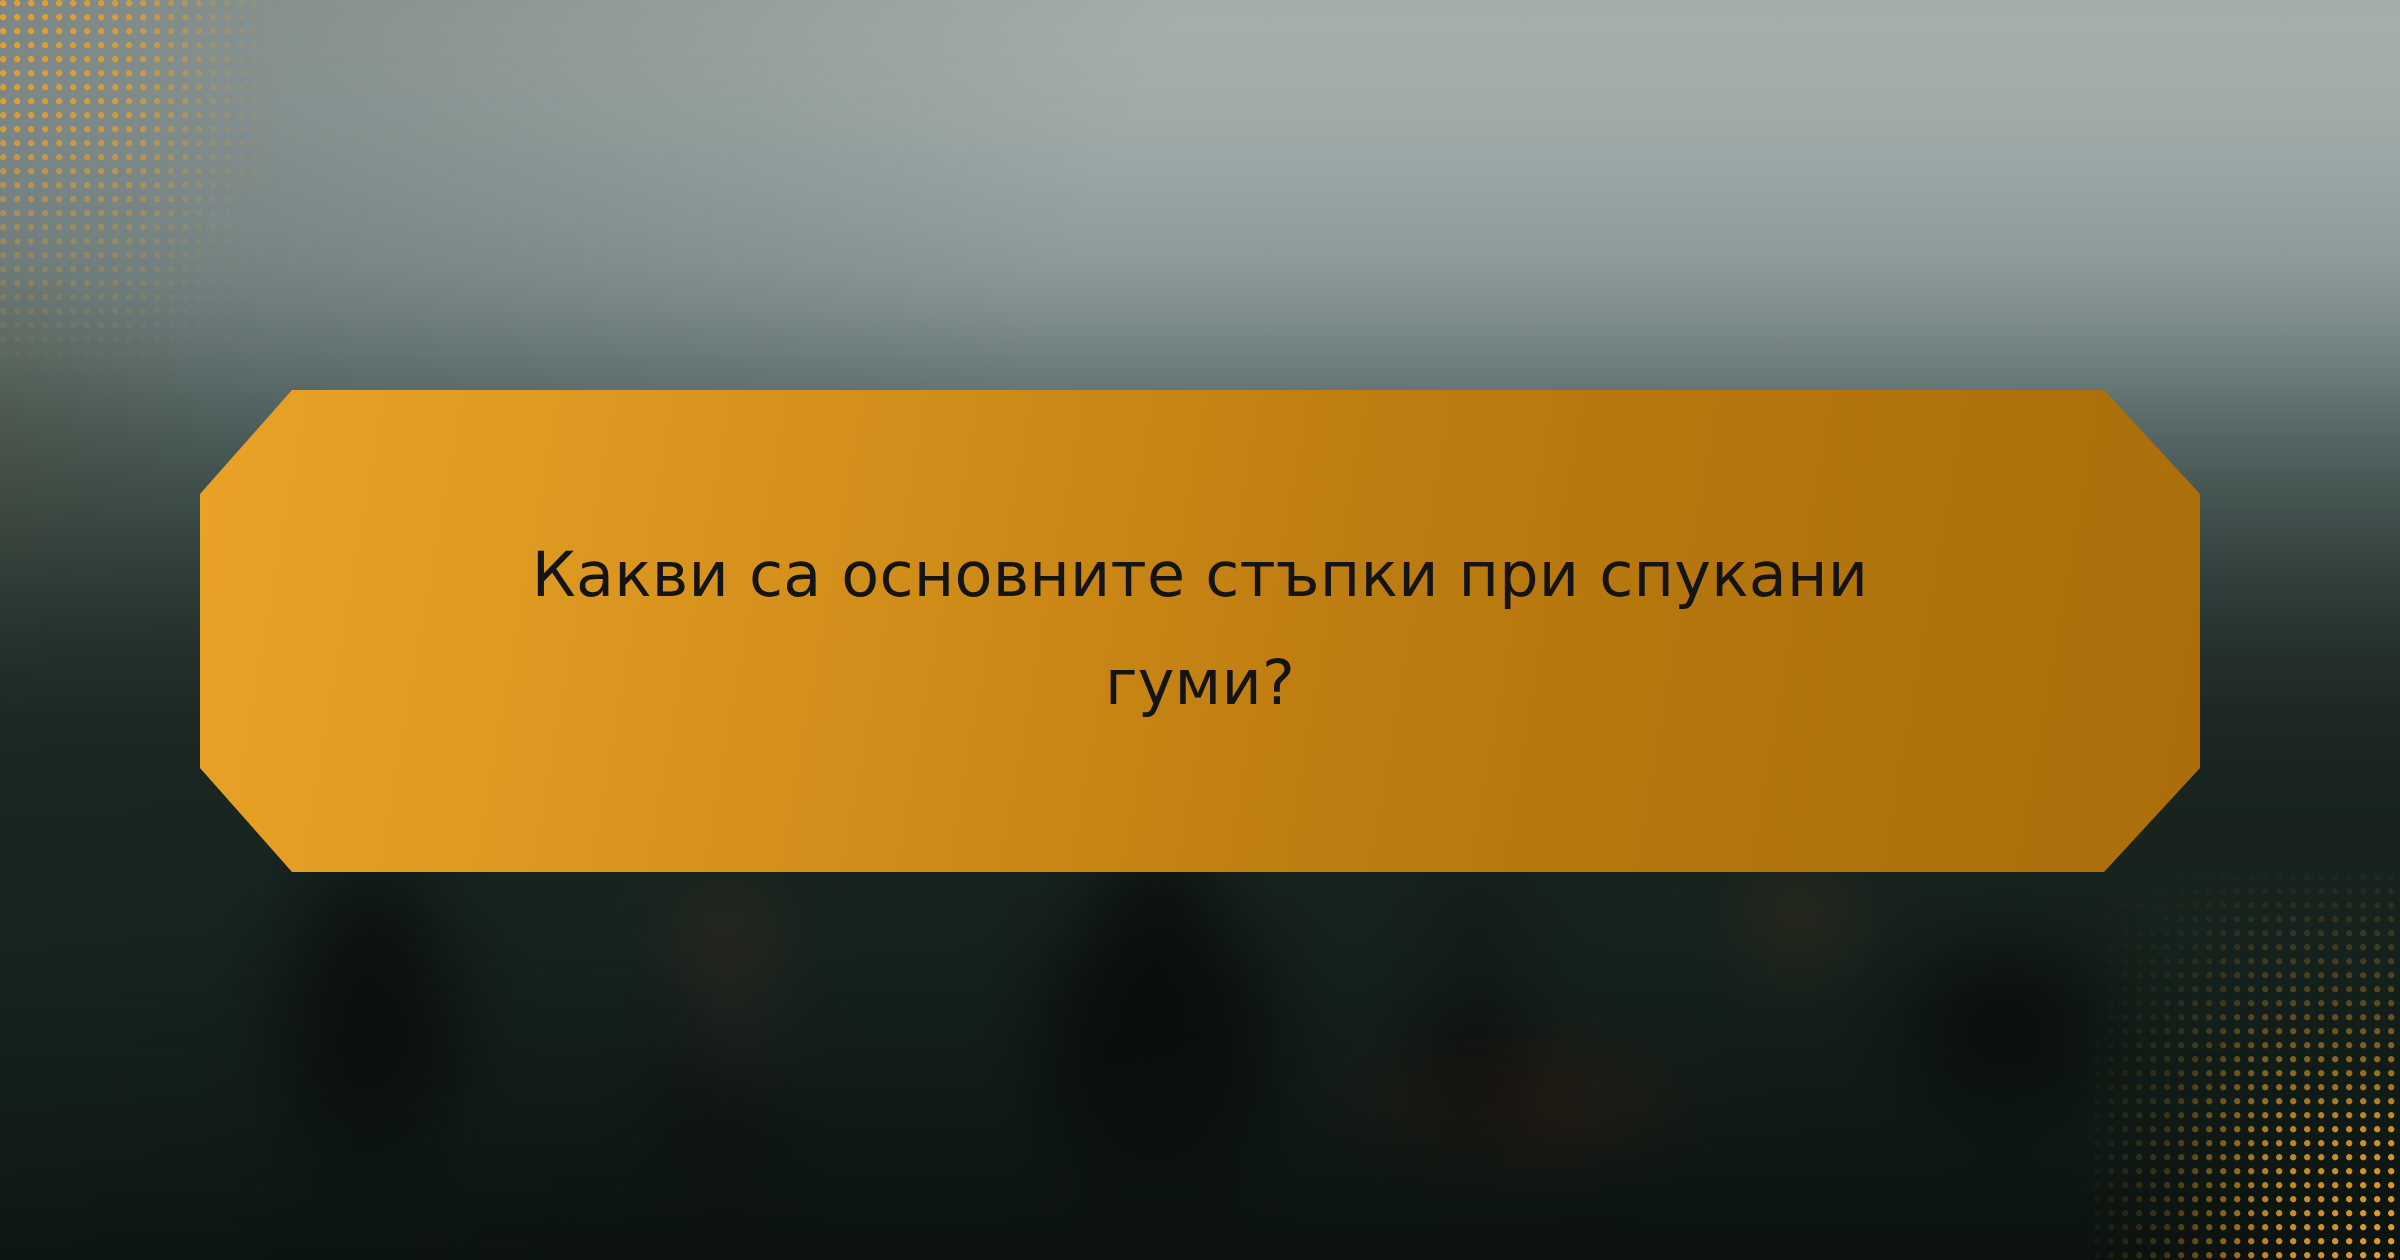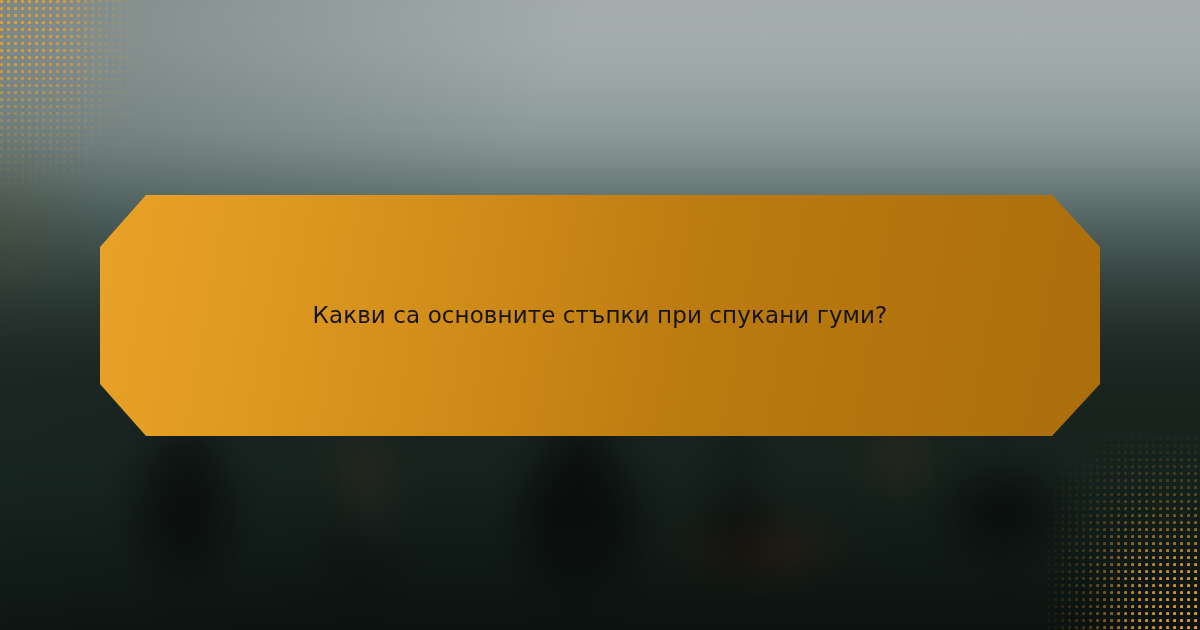--- a/index.html
+++ b/index.html
@@ -110,21 +110,21 @@
     clip-path: polygon(46px 0, calc(100% - 48px) 0, 100% 52px, 100% calc(100% - 52px), calc(100% - 48px) 100%, 46px 100%, 0 calc(100% - 52px), 0 52px);
     display: flex;
     align-items: center;
     justify-content: center;
     box-sizing: border-box;
     padding: 0 80px;
   }
   #banner-title {
     margin: 16px;
     color: #141414;
-    font-size: 23px;
+    font-size: 31px;
     font-weight: 400;
     line-height: 1.72;
     text-align: center;
     letter-spacing: 0.1px;
     max-width: 710px;
   }
 </style>
 </head>
 <body>
 

